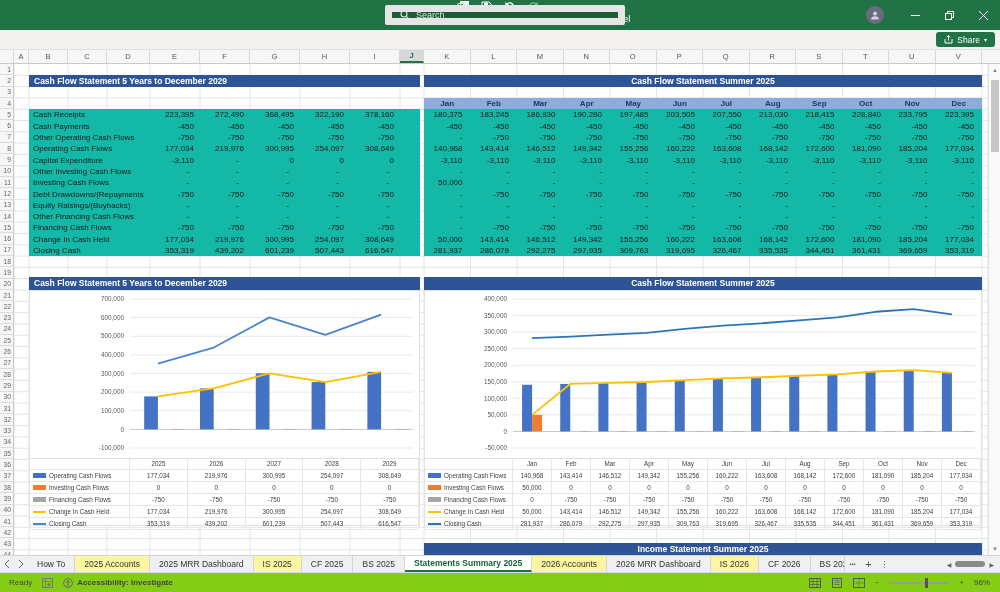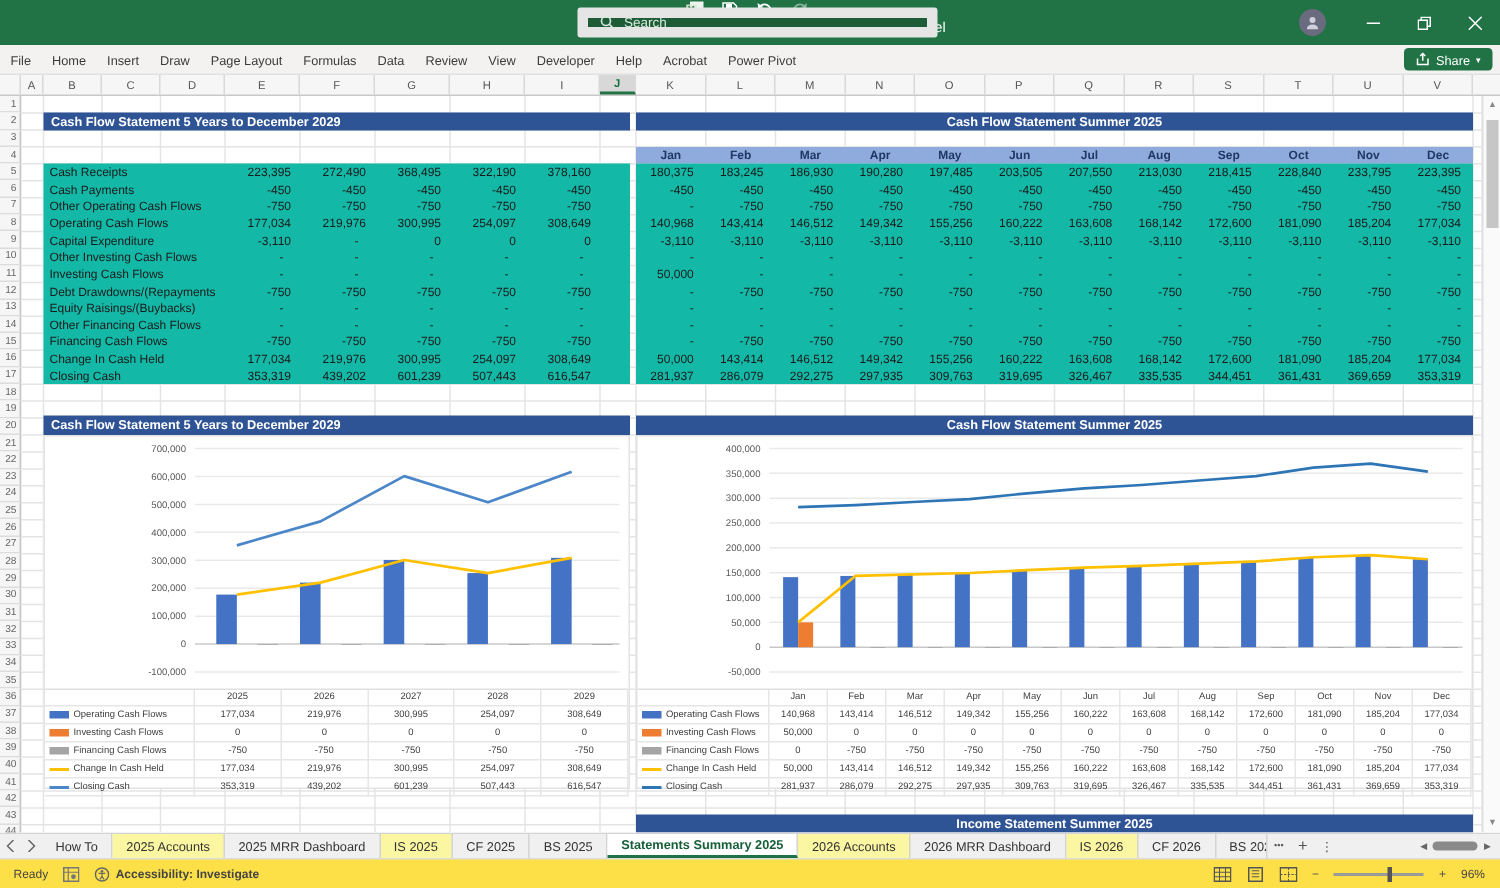--- a/index.html
+++ b/index.html
@@ -84,21 +84,21 @@
     white-space:nowrap; }
   .stab.highlight { background:#FBF6A2; }
   .stab.active { background:#fff; color:#155E38; font-weight:bold;
     border-bottom:2px solid #1E7145; }
   .stab.clip { max-width:34px; overflow:hidden; }
   .tab-util { width:16px; display:flex; align-items:center; justify-content:center; color:#555; }
   .hscroll { margin-left:auto; display:flex; align-items:center; gap:4px; padding:0 6px; color:#666; }
   .hthumb { width:30px; height:6px; background:#8a8a8a; border-radius:3px; }
 
   
-  .statusbar { height:20px; background:#fde047; border-top:1px solid #DCDCDC;
+  .statusbar { height:20px; background:#84cc16; border-top:1px solid #DCDCDC;
     display:flex; align-items:center; font-size:8px; color:#444; }
   .statusbar .left { display:flex; align-items:center; gap:10px; padding-left:9px; }
   .acc-label { font-weight:bold; }
   .statusbar .right { margin-left:auto; display:flex; align-items:center; gap:10px; padding-right:10px; }
   .zoom-track { width:60px; height:2px; background:#9a9a9a; position:relative; }
   .zoom-thumb { position:absolute; left:60%; top:-4px; width:3px; height:10px; background:#555; }
   svg.ic { display:block; }
 </style>
 </head>
 <body>
@@ -163,35 +163,20 @@
     </span>
     <span class="wbtn">
       <svg class="ic" width="9" height="9" viewBox="0 0 9 9">
           <path d="M0 0 L9 9 M9 0 L0 9" stroke="#fff" stroke-width="1"></path>
         </svg>
     </span>
   </div>
 </div>
 
 <div class="menubar">
-  <div id="menu-items" style="display:flex;">
-      <div class="menu-item">File</div>
-      <div class="menu-item">Home</div>
-      <div class="menu-item">Insert</div>
-      <div class="menu-item">Draw</div>
-      <div class="menu-item">Page Layout</div>
-      <div class="menu-item">Formulas</div>
-      <div class="menu-item">Data</div>
-      <div class="menu-item">Review</div>
-      <div class="menu-item">View</div>
-      <div class="menu-item">Developer</div>
-      <div class="menu-item">Help</div>
-      <div class="menu-item">Acrobat</div>
-      <div class="menu-item">Power Pivot</div>
-    </div>
   <div class="share-btn">
     <span>
       <svg class="ic" width="9" height="9" viewBox="0 0 9 9">
           <path d="M1 4 v4 h7 v-4" fill="none" stroke="#fff"></path>
           <path d="M4.5 5.5 V0.8 M2.8 2.3 L4.5 0.6 6.2 2.3" fill="none" stroke="#fff"></path>
         </svg>
     </span>
     <span>Share</span>
     <span style="font-size:6px;">▾</span>
   </div>

